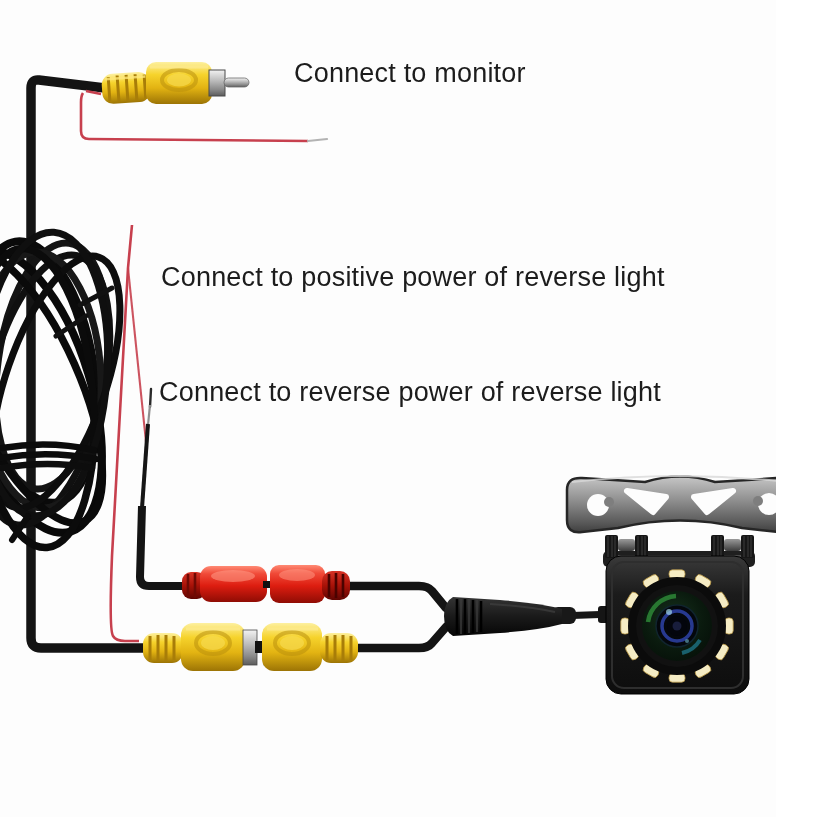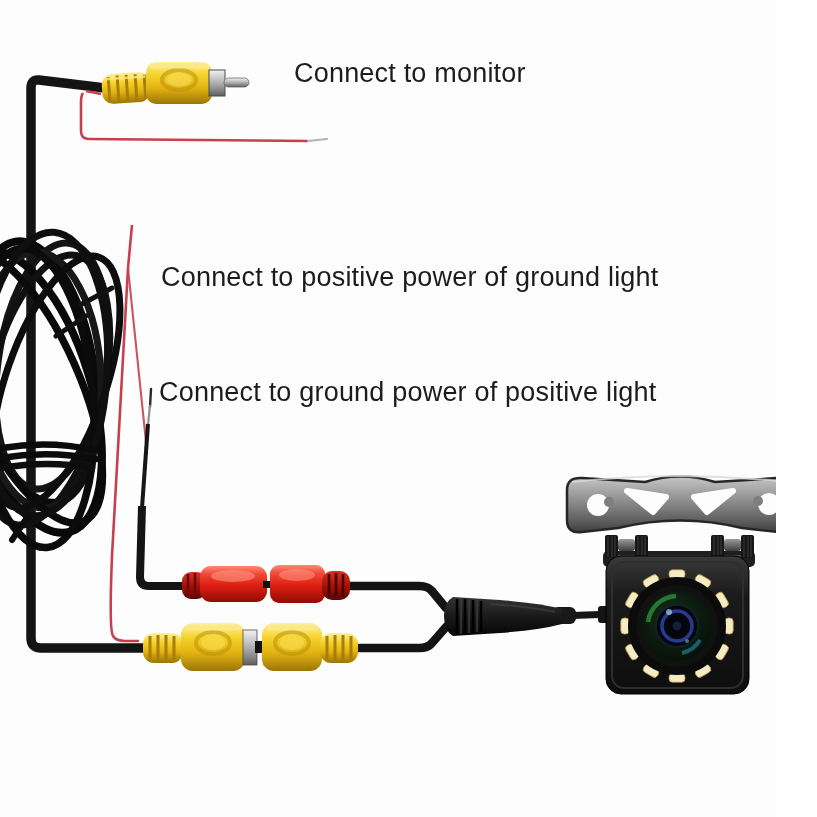--- a/index.html
+++ b/index.html
@@ -248,15 +248,15 @@
         <circle cx="677" cy="626" r="15" fill="none" stroke="#2b3f9e" stroke-width="3.5" opacity="0.9"></circle>
         <circle cx="677" cy="626" r="10" fill="#03050c"></circle>
         <circle cx="677" cy="626" r="4.5" fill="#181d3c"></circle>
         <circle cx="669" cy="612" r="3" fill="#9fd4e8" opacity="0.7"></circle>
         <circle cx="687" cy="641" r="2" fill="#6fb8c9" opacity="0.6"></circle>
       </g>
     </g>
   </svg>
 
   <div class="label" id="label-monitor">Connect to monitor</div>
-  <div class="label" id="label-rev-pos">Connect to positive power of ground light</div>
-  <div class="label" id="label-rev-gnd">Connect to ground power of positive light</div>
+  <div class="label" id="label-rev-pos">Connect to positive power of reverse light</div>
+  <div class="label" id="label-rev-gnd">Connect to reverse power of reverse light</div>
 </div>
 
 </body></html>

